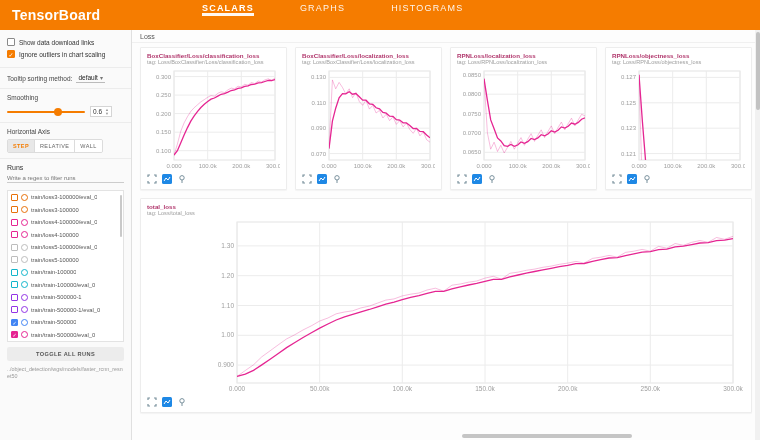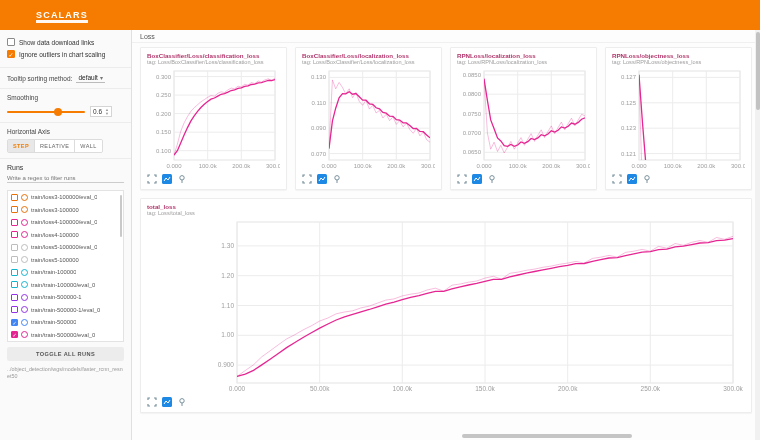--- a/index.html
+++ b/index.html
@@ -2,21 +2,21 @@
 <html><head>
 <meta charset="utf-8">
 <style>
   * { box-sizing: border-box; margin: 0; padding: 0; }
   html,body { width:760px; height:440px; overflow:hidden; }
   body { font-family:"Liberation Sans", sans-serif; background:#fff; position:relative; }
 
   
   header { position:absolute; top:0; left:0; right:0; height:30px; background:#f57c00; display:flex; align-items:center; z-index:5; }
   .logo { color:#fff; font-size:14px; font-weight:bold; padding-left:12px; width:150px; letter-spacing:.2px; }
-  .tabs { display:flex; gap:46px; height:100%; align-items:center; margin-left:36px; }
+  .tabs { display:flex; gap:46px; height:100%; align-items:flex-start; margin-left:52px; }
   .tab { color:rgba(255,255,255,.92); font-size:9px; letter-spacing:1.2px; display:flex; align-items:center; cursor:pointer; border-bottom:3px solid transparent; padding-top:3px; }
   .tab.active { color:#fff; font-weight:bold; border-bottom-color:rgba(255,255,255,.95); }
 
   
   aside { position:absolute; top:30px; left:0; width:132px; bottom:0; background:#fafafa; border-right:1px solid #e0e0e0; font-size:7px; color:#333; overflow:hidden; }
   .sec { padding:5px 7px; border-bottom:1px solid #ececec; }
   .ck-row { display:flex; align-items:flex-start; gap:4px; margin:3px 0; cursor:pointer; }
   .ckbox { width:8px; height:8px; border:1px solid #8a8a8a; border-radius:1px; flex:0 0 auto; font-size:6px; line-height:8px; text-align:center; color:#fff; background:#fff; }
   .ckbox.on { background:#f57c00; border-color:#f57c00; }
   .ck-label { font-size:6.5px; line-height:9px; }
@@ -61,22 +61,25 @@
 
   
   .vscroll-track { position:absolute; top:30px; right:0; width:5px; bottom:0; background:#f1f1f1; z-index:6; }
   .vscroll-thumb { position:absolute; top:32px; right:0.5px; width:4px; height:78px; background:#c2c2c2; border-radius:2px; z-index:7; }
   .hscroll-thumb { position:absolute; bottom:2px; left:330px; width:170px; height:4px; background:#c5c5c5; border-radius:2px; z-index:7; }
 </style>
 </head>
 <body>
 
 <header>
+  <div class="logo">TensorBoard</div>
   <nav class="tabs">
       <span class="tab active">SCALARS</span>
+      <span class="tab">GRAPHS</span>
+      <span class="tab">HISTOGRAMS</span>
     </nav>
 </header>
 
 <aside>
   <div class="sec">
       <div class="ck-row">
         <span class="ckbox"></span>
         <span class="ck-label">Show data download links</span>
       </div>
       <div class="ck-row">

